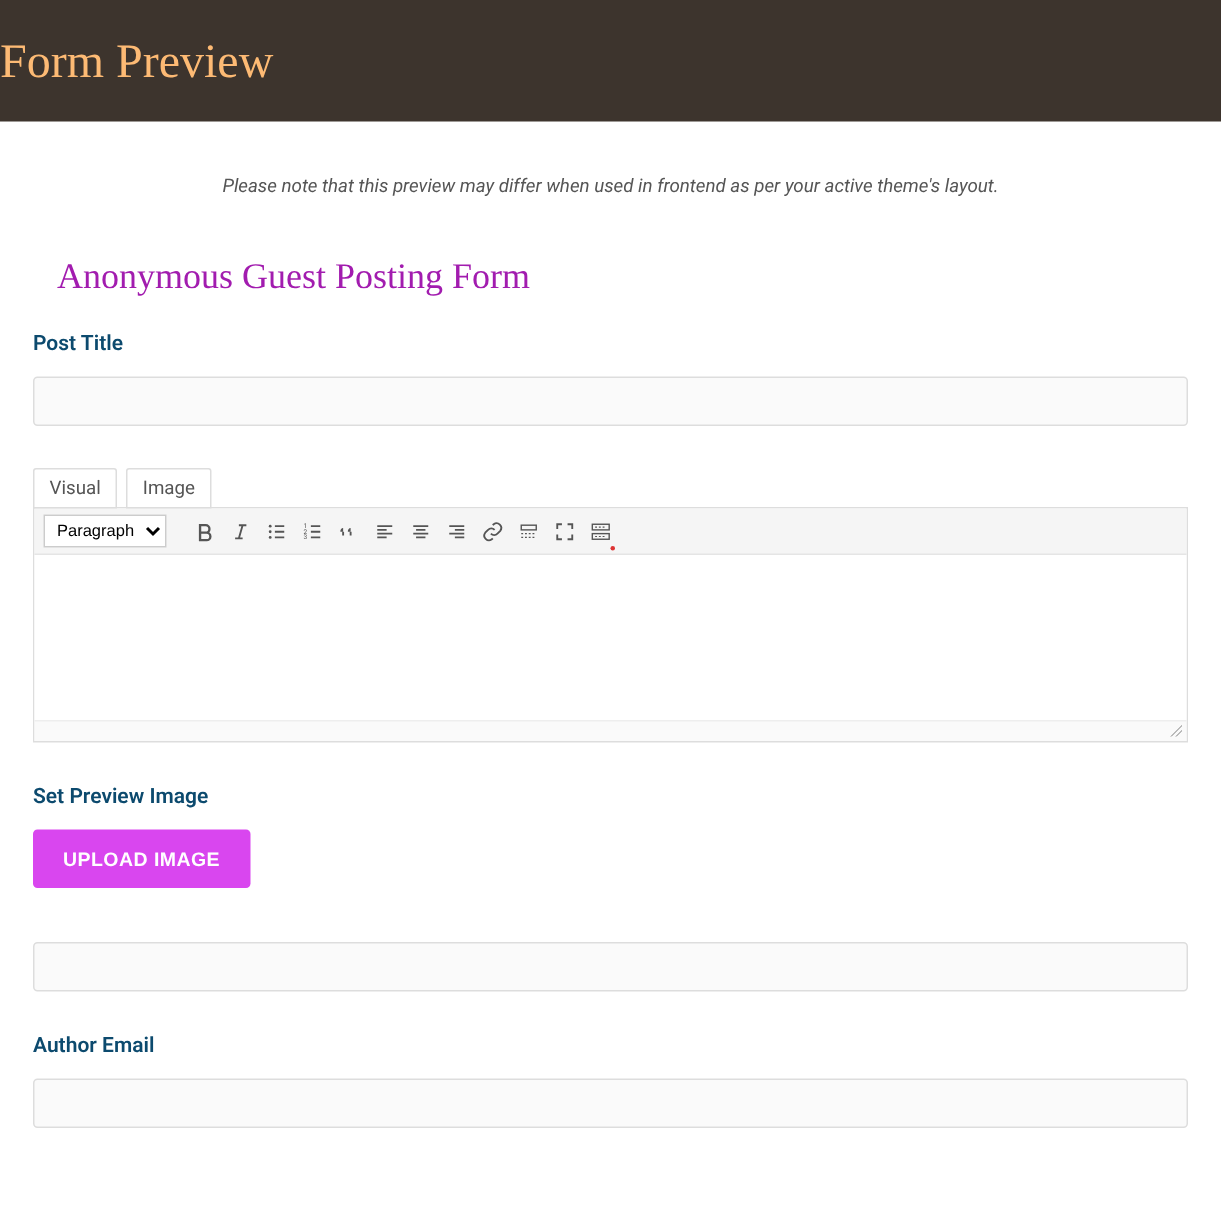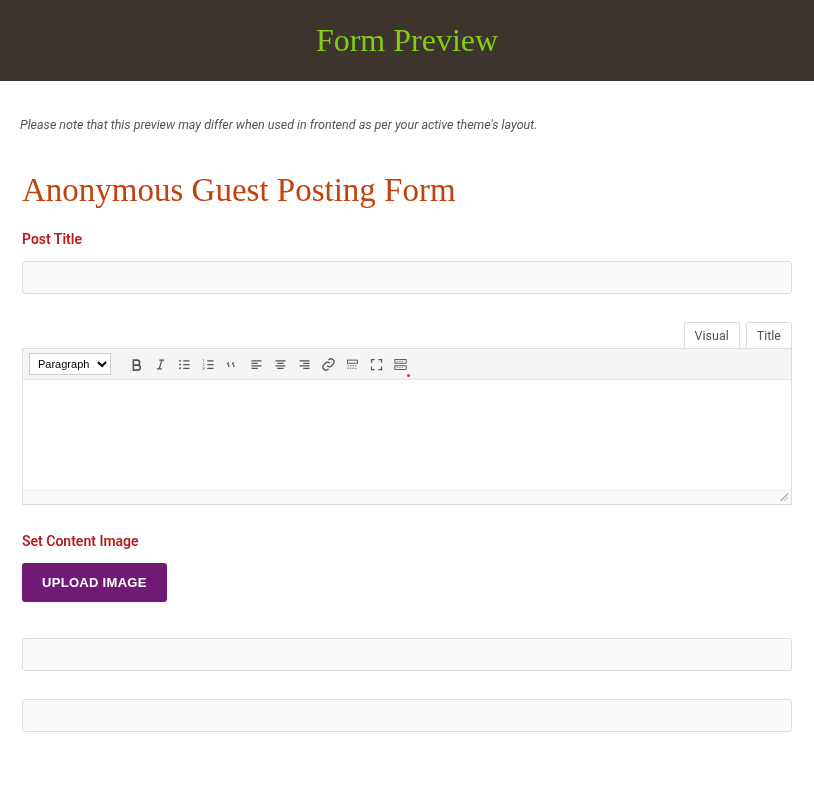--- a/index.html
+++ b/index.html
@@ -1,35 +1,35 @@
 <!DOCTYPE html>
 <html><head>
 <meta charset="utf-8">
 <style>
 * { box-sizing: border-box; margin: 0; padding: 0; }
 body { font-family: -apple-system, BlinkMacSystemFont, "Segoe UI", Roboto, sans-serif; color: #333; background: #fff; width: 814px; }
-.header { background: #3d342d; color: #84cc16; text-align: center; padding: 22px 0; }
+.header { background: #3d342d; color: #fdba74; padding: 22px 0; }
 .header h1 { font-family: Georgia, serif; font-weight: 400; font-size: 32px; }
-.note { text-align: left; font-style: italic; font-size: 12.5px; color: #555; padding: 36px 20px 40px; }
+.note { text-align: center; font-style: italic; font-size: 12.5px; color: #555; padding: 36px 20px 40px; }
 .container { padding: 0 22px 30px; }
-.form-title { font-family: Georgia, serif; font-weight: 400; font-size: 33px; color: #c2410c; margin-bottom: 22px; }
-.field-label { font-weight: 600; font-size: 14px; margin-bottom: 14px; display: block; color: #b91c1c; }
+.form-title { font-family: Georgia, serif; font-weight: 400; font-size: 24px; color: #a21caf; margin-bottom: 22px; margin-left: 16px; }
+.field-label { font-weight: 600; font-size: 14px; margin-bottom: 14px; display: block; color: #0c4a6e; }
 .text-input { width: 100%; height: 33px; background: #fafafa; border: 1px solid #ddd; border-radius: 3px; padding: 6px 10px; font-size: 13px; margin-bottom: 28px; }
 .content-field { margin-bottom: 28px; }
-.tabs { display: flex; justify-content: flex-end; gap: 6px; margin-bottom: -1px; }
+.tabs { display: flex; justify-content: flex-start; gap: 6px; margin-bottom: -1px; }
 .tab { border: 1px solid #ddd; background: #fff; padding: 5px 10px; font-size: 12.5px; color: #555; cursor: pointer; border-top-left-radius: 2px; border-top-right-radius: 2px; position: relative; z-index: 1; }
 .editor-wrap { border: 1px solid #ddd; }
 .toolbar { display: flex; align-items: center; gap: 2px; padding: 4px 6px; background: #f5f5f5; border-bottom: 1px solid #e5e5e5; }
 .format-select { font-size: 11px; height: 22px; border: 1px solid #ccc; background: #fff; padding: 0 4px; margin-right: 12px; }
 .tool-btn { width: 22px; height: 22px; display: inline-flex; align-items: center; justify-content: center; color: #555; cursor: pointer; border-radius: 2px; }
 .editor-area { height: 110px; background: #fff; position: relative; }
 .editor-area::after { content: ""; position: absolute; top: -6px; left: 50%; width: 3px; height: 3px; background: #d33; border-radius: 50%; }
 .resize-footer { height: 14px; background: #fafafa; border-top: 1px solid #eee; position: relative; }
 .resize-footer::after { content:""; position:absolute; right:3px; bottom:3px; width:8px; height:8px; background: linear-gradient(135deg, transparent 50%, #bbb 50%, #bbb 60%, transparent 60%, transparent 70%, #bbb 70%, #bbb 80%, transparent 80%); }
-.upload-btn { background: #701a75; color: #fff; font-size: 13px; font-weight: 700; letter-spacing: .3px; padding: 12px 20px; border: none; border-radius: 3px; cursor: pointer; margin-bottom: 32px; display: inline-block; }
+.upload-btn { background: #d946ef; color: #fff; font-size: 13px; font-weight: 700; letter-spacing: .3px; padding: 12px 20px; border: none; border-radius: 3px; cursor: pointer; margin-bottom: 32px; display: inline-block; }
 svg { width: 15px; height: 15px; fill: currentColor; }
 .img-field { margin-bottom: 4px; }
 </style>
 </head>
 <body>
 
 <div class="header">
   <h1>Form Preview</h1>
 </div>
 
@@ -37,21 +37,21 @@
 
 <div class="container">
   <h2 class="form-title">Anonymous Guest Posting Form</h2>
 
   <label class="field-label">Post Title</label>
   <input type="text" class="text-input" value="" style="">
 
   <div class="content-field">
     <div class="tabs">
       <div class="tab">Visual</div>
-      <div class="tab">Title</div>
+      <div class="tab">Image</div>
     </div>
     <div class="editor-wrap">
       <div class="toolbar">
         <select class="format-select"><option>Paragraph</option></select>
         <span class="tool-btn">
             <svg viewBox="0 0 24 24">
               <path d="M7 5h6a4 4 0 010 8H7zM7 13h7a4 4 0 010 8H7z" fill="none" stroke="currentColor" stroke-width="2.5"></path>
             </svg>
           </span>
         <span class="tool-btn">
@@ -119,22 +119,23 @@
               <path d="M6 7h2M10 7h2M14 7h2M6 17h2M10 17h2M14 17h2" stroke="currentColor" stroke-width="1.2"></path>
             </svg>
           </span>
       </div>
       <div class="editor-area"></div>
       <div class="resize-footer"></div>
     </div>
   </div>
 
   <div class="img-field">
-    <label class="field-label">Set Content Image</label>
+    <label class="field-label">Set Preview Image</label>
     <button class="upload-btn">UPLOAD IMAGE</button>
   </div>
 
   <input type="text" class="text-input" value="" style="">
 
+  <label class="field-label">Author Email</label>
   <input type="text" class="text-input" value="" style="">
 
   
 </div>
 
 </body></html>

